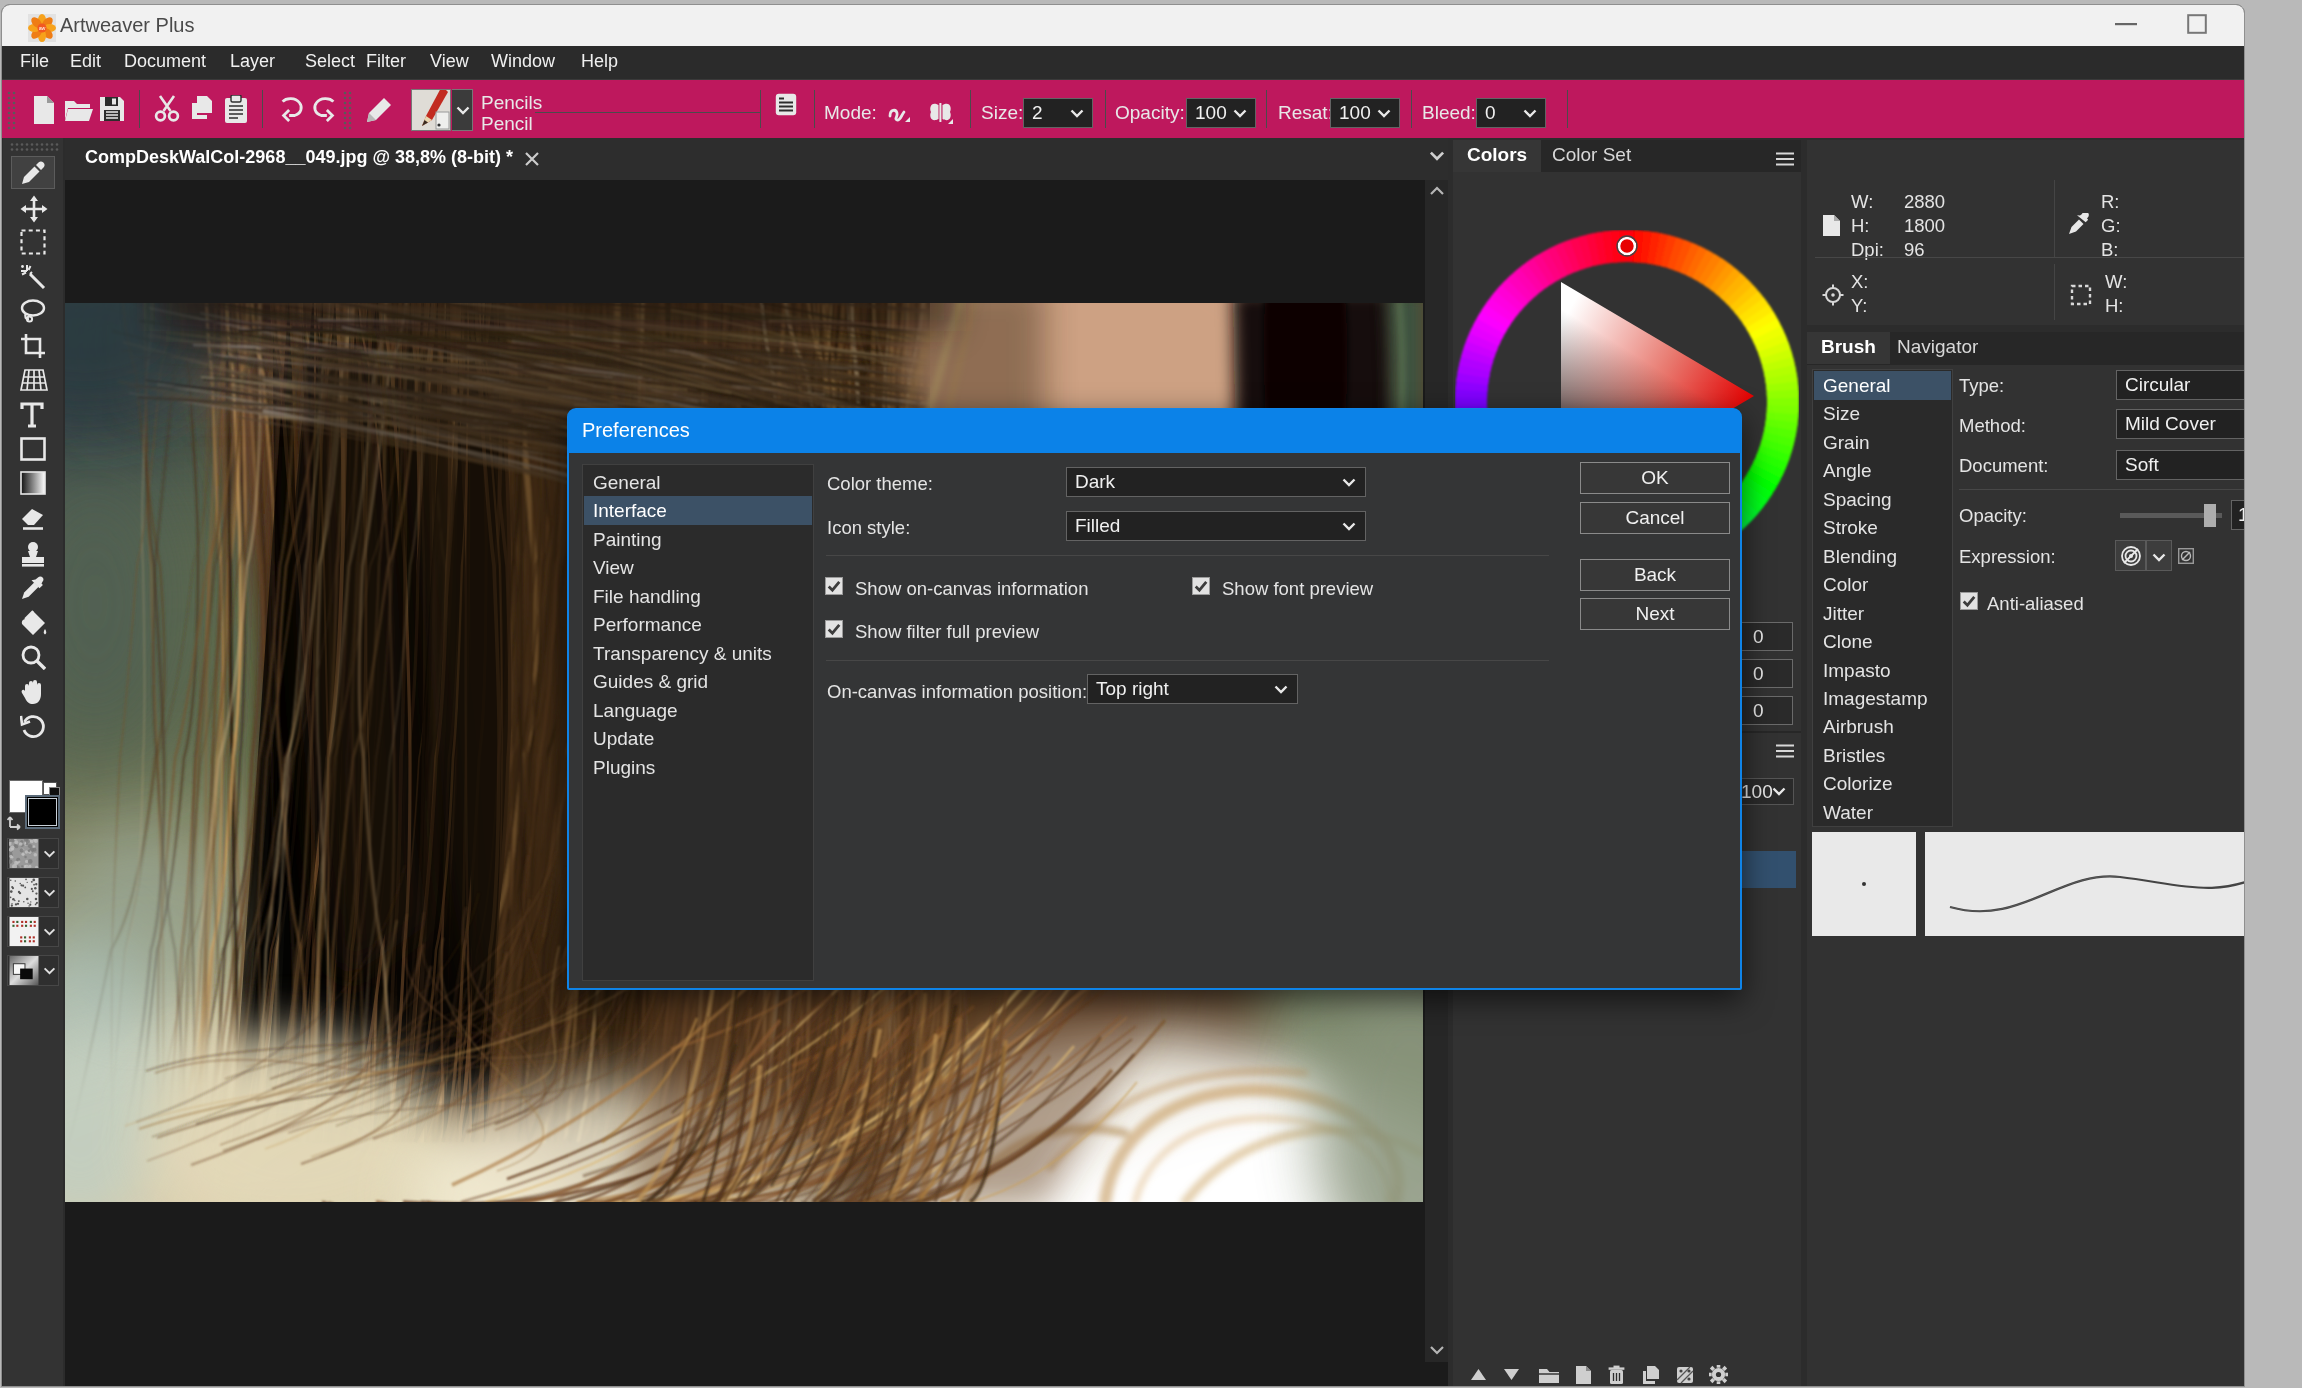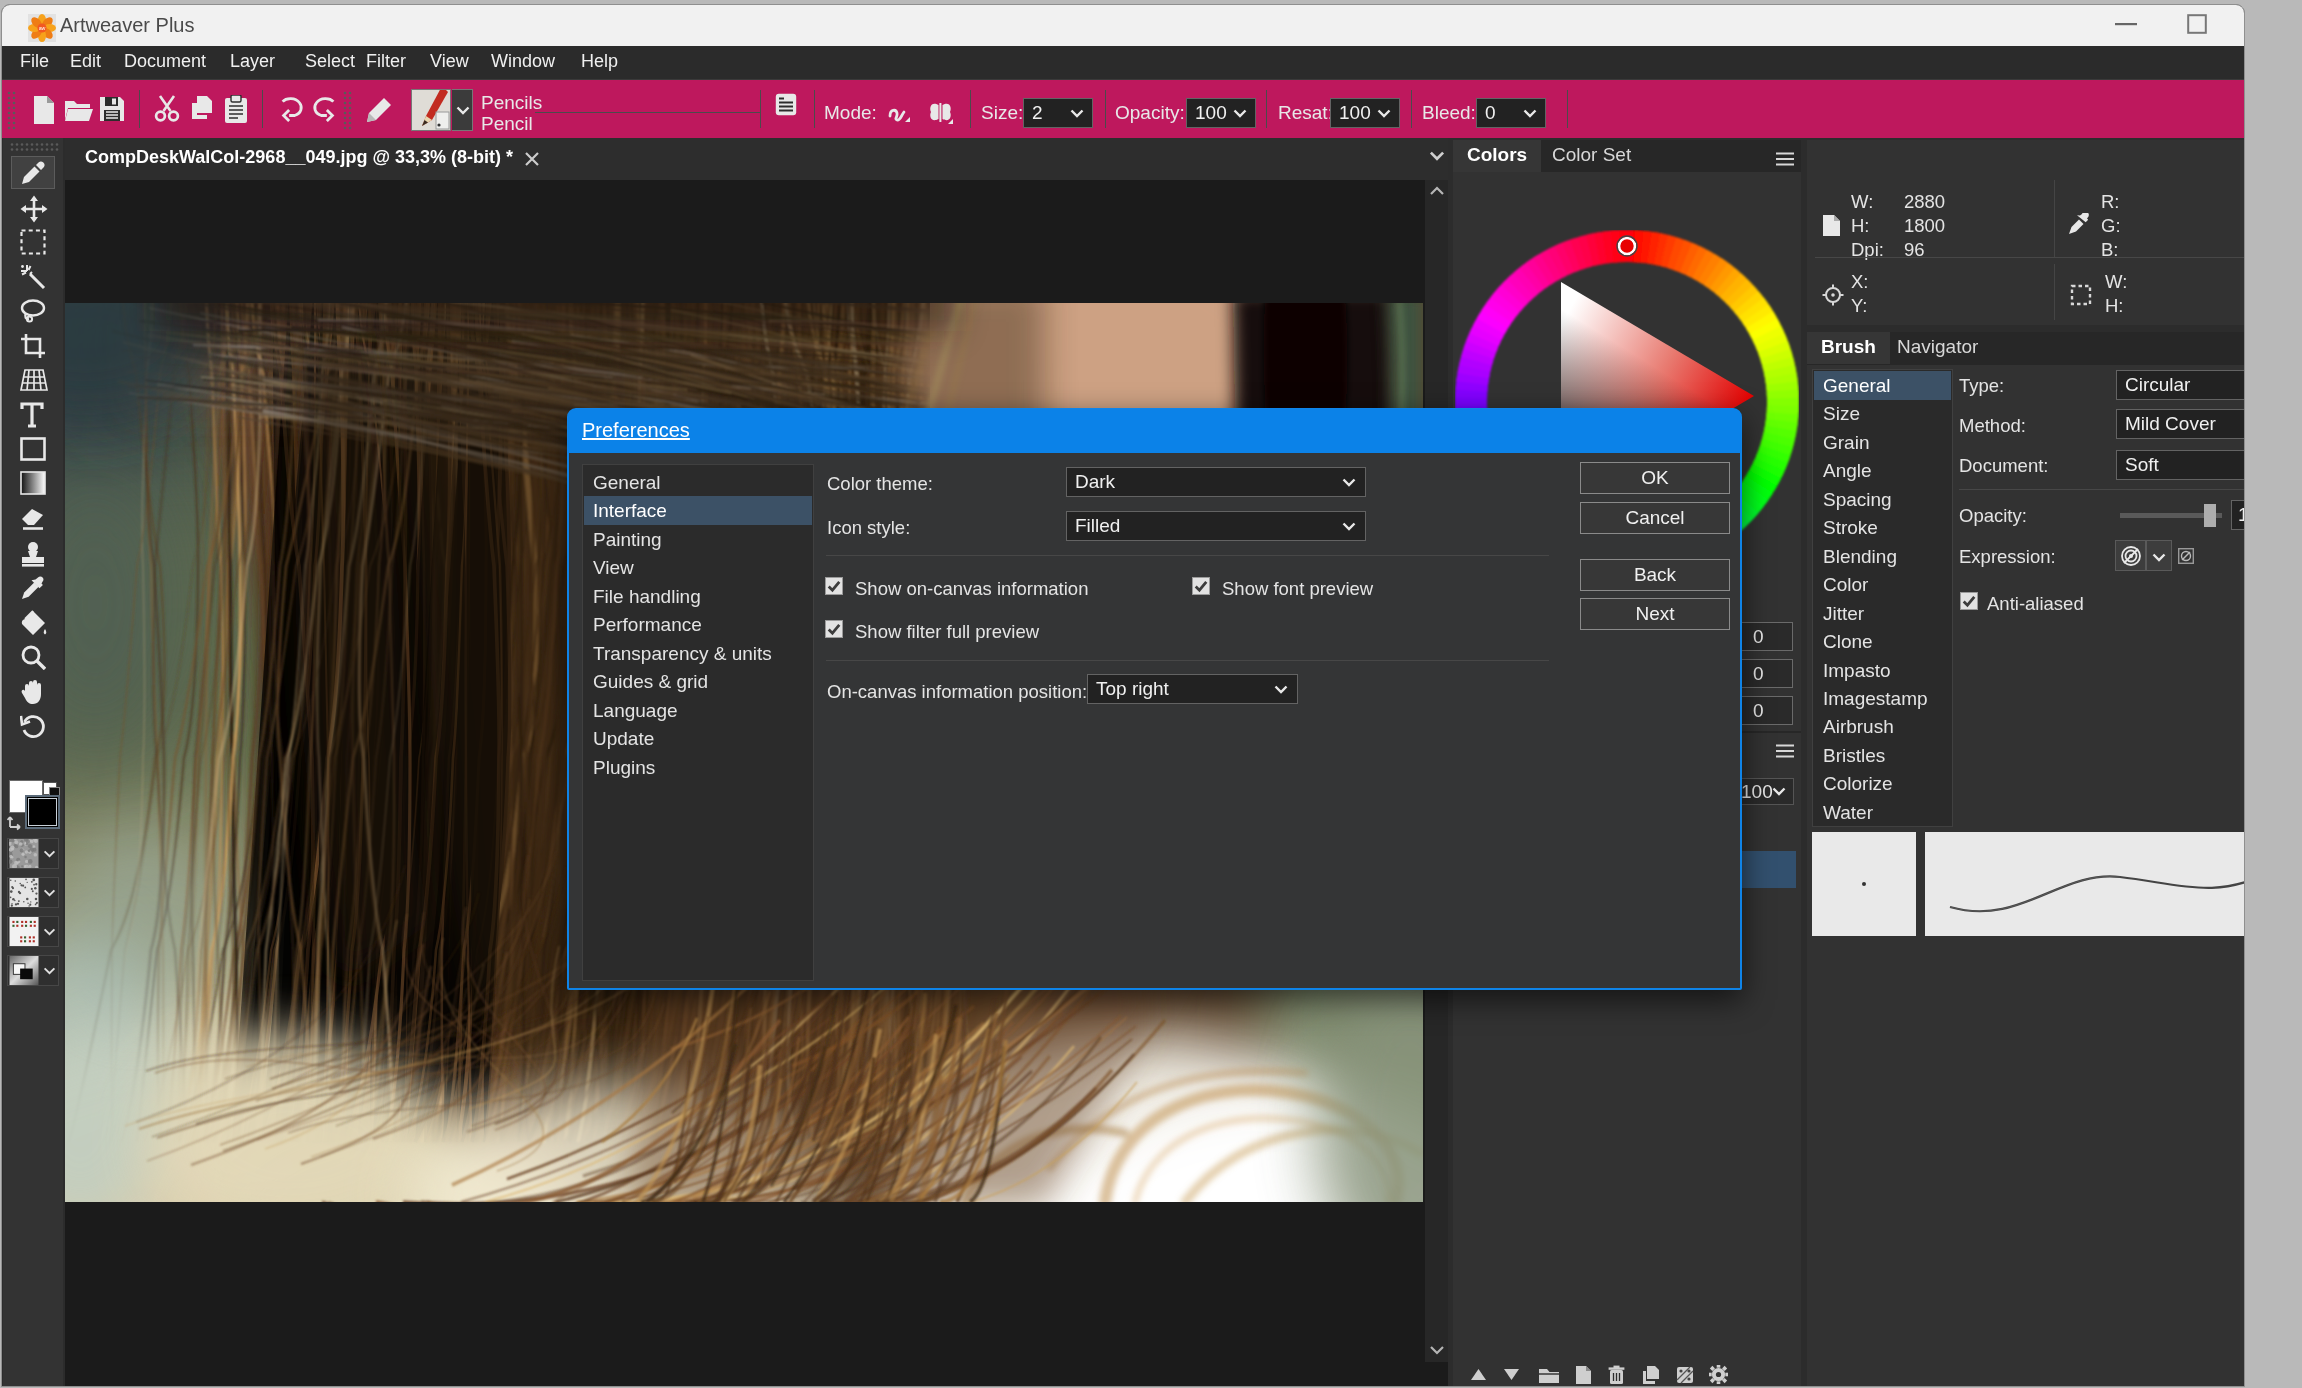--- a/index.html
+++ b/index.html
@@ -28,21 +28,21 @@
 .plitem{position:absolute;left:1px;font-size:19px;color:#e4e4e4;padding-left:9px;width:calc(100% - 2px);height:29px;line-height:29px;}
 .plitem.sel{background:#3c5166;color:#fff;}
 .flabel{position:absolute;font-size:18.5px;color:#e4e4e4;}
 .btn{position:absolute;background:#373737;border:1px solid #8a8a8a;color:#f0f0f0;font-size:19px;
  text-align:center;}
 .cb{position:absolute;width:18px;height:18px;background:#e2e2e2;border:1px solid #9a9a9a;}
 .sepline{position:absolute;height:1px;background:#474747;}
 #dlg{position:absolute;left:565px;top:403px;width:1175px;height:582px;background:#343536;
  border:2px solid #0f84e8;border-radius:9px 9px 2px 2px;box-shadow:0 10px 30px rgba(0,0,0,0.6);}
 #dlgtitle{position:absolute;left:-1px;top:-1px;width:1173px;height:44px;background:#0b82e8;border-radius:8px 8px 0 0;}
-#dlgtitle span{position:absolute;left:14px;top:10px;font-size:20px;color:#fff;text-decoration:underline;}
+#dlgtitle span{position:absolute;left:14px;top:10px;font-size:20px;color:#fff;}
 .editbox{position:absolute;background:#2a2a2a;border:1px solid #6a6a6a;color:#e8e8e8;font-size:19px;padding-left:8px;}
 </style></head><body>
 <div id="win">
     <div id="titlebar">
       <svg class="abs" style="left:26px;top:9px" width="28" height="28" viewBox="0 0 28 28">
         <rect width="28" height="28" fill="#e2e2e2"></rect>
         <g transform="scale(0.875)">
           <ellipse cx="16" cy="7.2" rx="4.6" ry="7.2" fill="#f7a21b" transform="rotate(0 16 16)"></ellipse>
           <ellipse cx="16" cy="7.2" rx="4.6" ry="7.2" fill="#ef7d15" transform="rotate(45 16 16)"></ellipse>
           <ellipse cx="16" cy="7.2" rx="4.6" ry="7.2" fill="#f7a21b" transform="rotate(90 16 16)"></ellipse>
@@ -480,21 +480,21 @@
         <rect width="30" height="30" fill="url(#g4)"></rect>
         <rect x="4" y="8" width="12" height="11" fill="#f8f8f8" stroke="#333" stroke-width="1"></rect>
         <rect x="11" y="13" width="13" height="11" fill="#0a0a0a"></rect>
       </svg>
       <svg class="abs" style="left:40px;top:829px" width="13" height="8" viewBox="0 0 14 9">
         <path d="M1.5 1.5 L7 7 L12.5 1.5" fill="none" stroke="#e0e0e0" stroke-width="2.2"></path>
       </svg>
     </div>
     <div id="canvas">
       <div id="tabbar">
-        <span class="tabtitle">CompDeskWalCol-2968__049.jpg @ 33,3% (8-bit) *</span>
+        <span class="tabtitle">CompDeskWalCol-2968__049.jpg @ 38,8% (8-bit) *</span>
         <svg class="abs" style="left:460px;top:14px" width="14" height="14" viewBox="0 0 14 14">
           <path d="M1 1 L13 13 M13 1 L1 13" stroke="#cccccc" stroke-width="2.2"></path>
         </svg>
         <svg class="abs" style="left:1364px;top:13px" width="16" height="10" viewBox="0 0 14 9">
           <path d="M1.5 1.5 L7 7 L12.5 1.5" fill="none" stroke="#cfcfcf" stroke-width="2.4"></path>
         </svg>
       </div>
     </div>
     <svg class="abs" style="left:63px;top:298px" width="1358" height="899" viewBox="0 0 1358 899">
       <defs>

